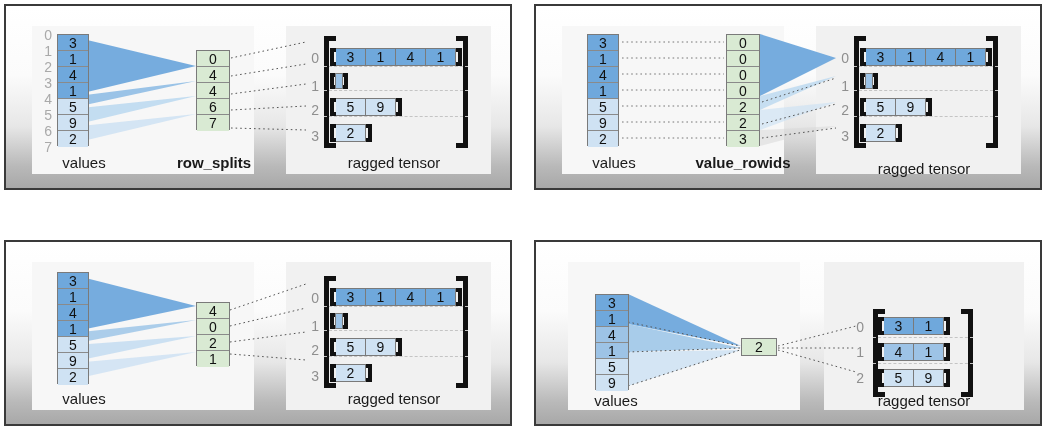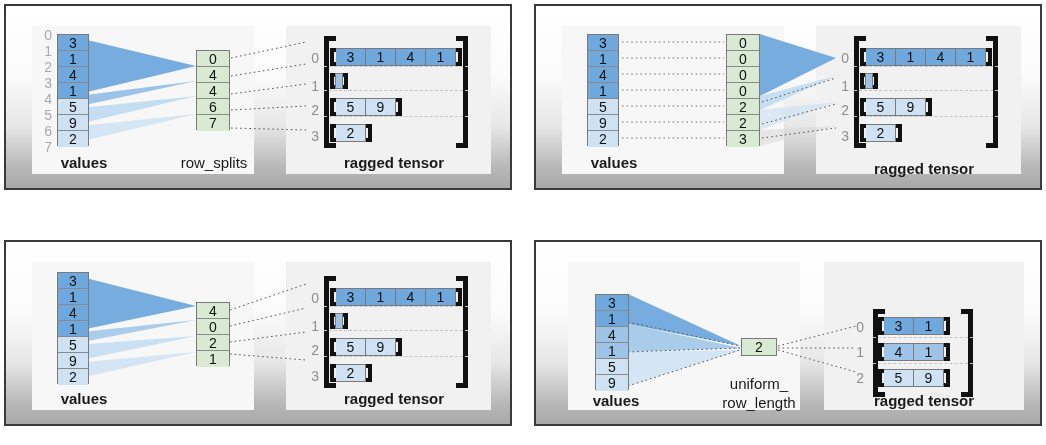--- a/index.html
+++ b/index.html
@@ -25,23 +25,22 @@
 
   
   .caption{
     position:absolute;
     font-size:15px;
     color:#1a1a1a;
     text-align:center;
     line-height:17px;
     white-space:pre-line;
     letter-spacing:0px;
-    font-weight:bold;
-  }
-  .caption.bold{font-weight:normal;}
+  }
+  .caption.bold{font-weight:bold;}
 
   
   .vcol{position:absolute;border:1px solid #7a7a7a;box-sizing:border-box;}
   .vcell{
     box-sizing:border-box;
     border-bottom:1px solid #8a8a8a;
     font-size:14px;
     color:#111;
     display:flex;align-items:center;justify-content:center;
   }
@@ -267,20 +266,21 @@
           <div class="brk r" style="position:relative;width:6px;height:18px;"></div>
         </div>
         <div class="rtrow" style="left:24px;top:96px;">
           <div class="brk l" style="position:relative;width:6px;height:18px;"></div>
           <div class="rtcell" style="width:30px;height:18px;background:#cfe2f3;">2</div>
           <div class="brk r" style="position:relative;width:6px;height:18px;"></div>
         </div>
       </div>
 
       <div class="caption" style="left:34px;top:148px;width:88px;">values</div>
+      <div class="caption bold" style="left:133px;top:148px;width:148px;">value_rowids</div>
       <div class="caption" style="left:308px;top:154px;width:160px;">ragged tensor</div>
     </div>
   </div>
 
   <div class="panel" style="left:4px;top:240px;width:508px;height:186px;">
     <div class="panel-inner">
       <div class="card light" style="left:26px;top:20px;width:222px;height:148px;"></div>
       <div class="card gray" style="left:280px;top:20px;width:205px;height:148px;"></div>
 
       <svg class="overlay" width="508" height="186">
@@ -414,19 +414,17 @@
         </div>
         <div class="rtrow" style="left:32px;top:75px;">
           <div class="brk l" style="position:relative;width:6px;height:18px;"></div>
           <div class="rtcell" style="width:30px;height:18px;background:#cfe2f3;">5</div>
           <div class="rtcell" style="width:30px;height:18px;background:#cfe2f3;">9</div>
           <div class="brk r" style="position:relative;width:6px;height:18px;"></div>
         </div>
       </div>
 
       <div class="caption" style="left:36px;top:150px;width:88px;">values</div>
-      <div class="caption bold" style="left:158px;top:132px;width:130px;line-height:19px;">uniform_
-row_length</div>
       <div class="caption" style="left:308px;top:150px;width:160px;">ragged tensor</div>
     </div>
   </div>
 
 </div>
 
 </body></html>

